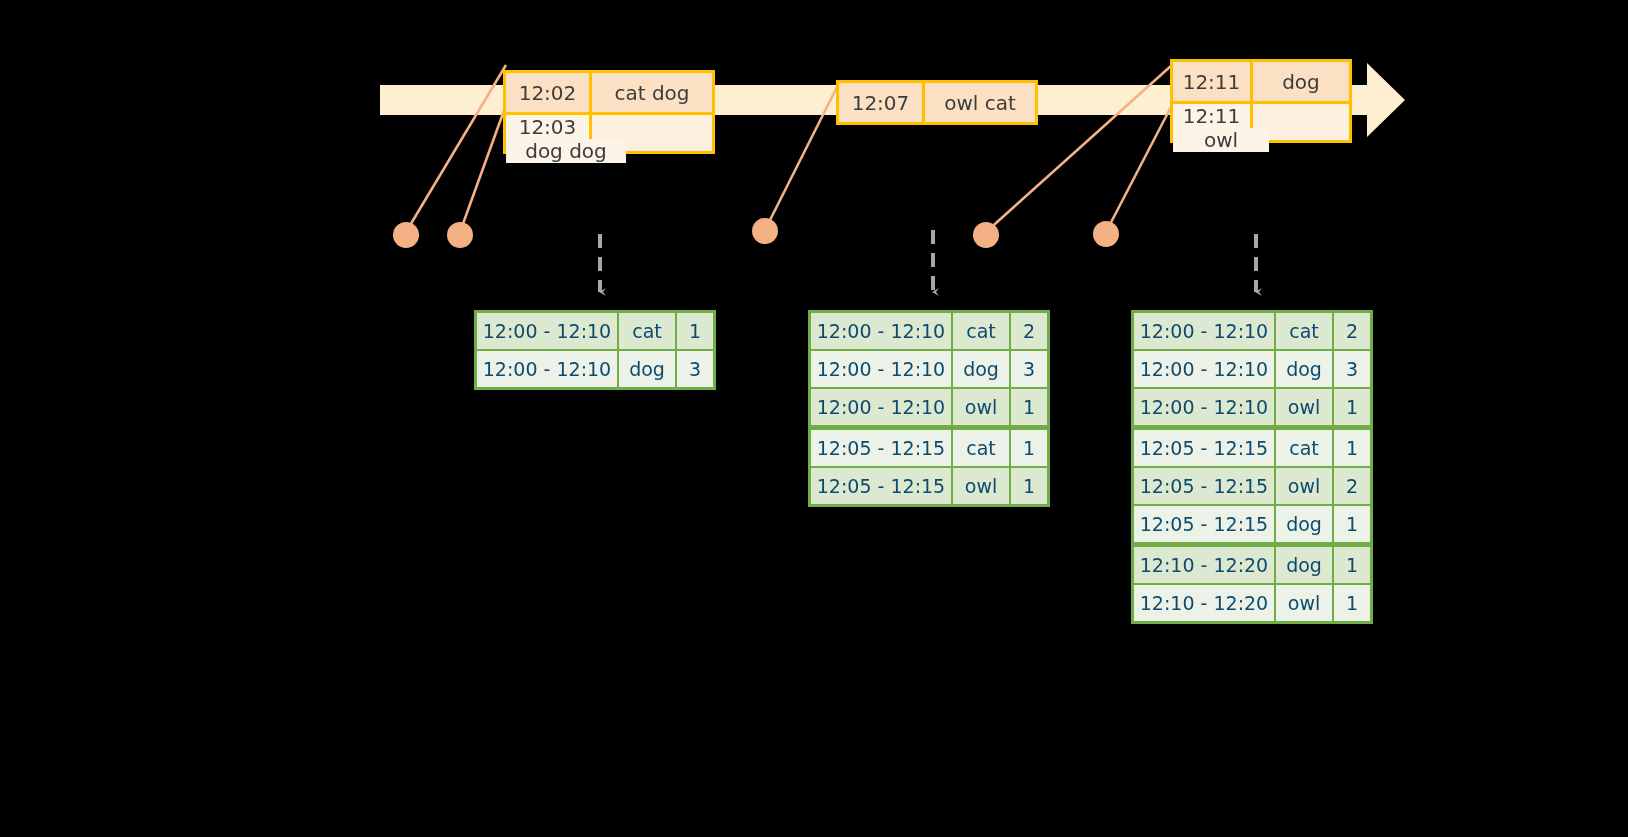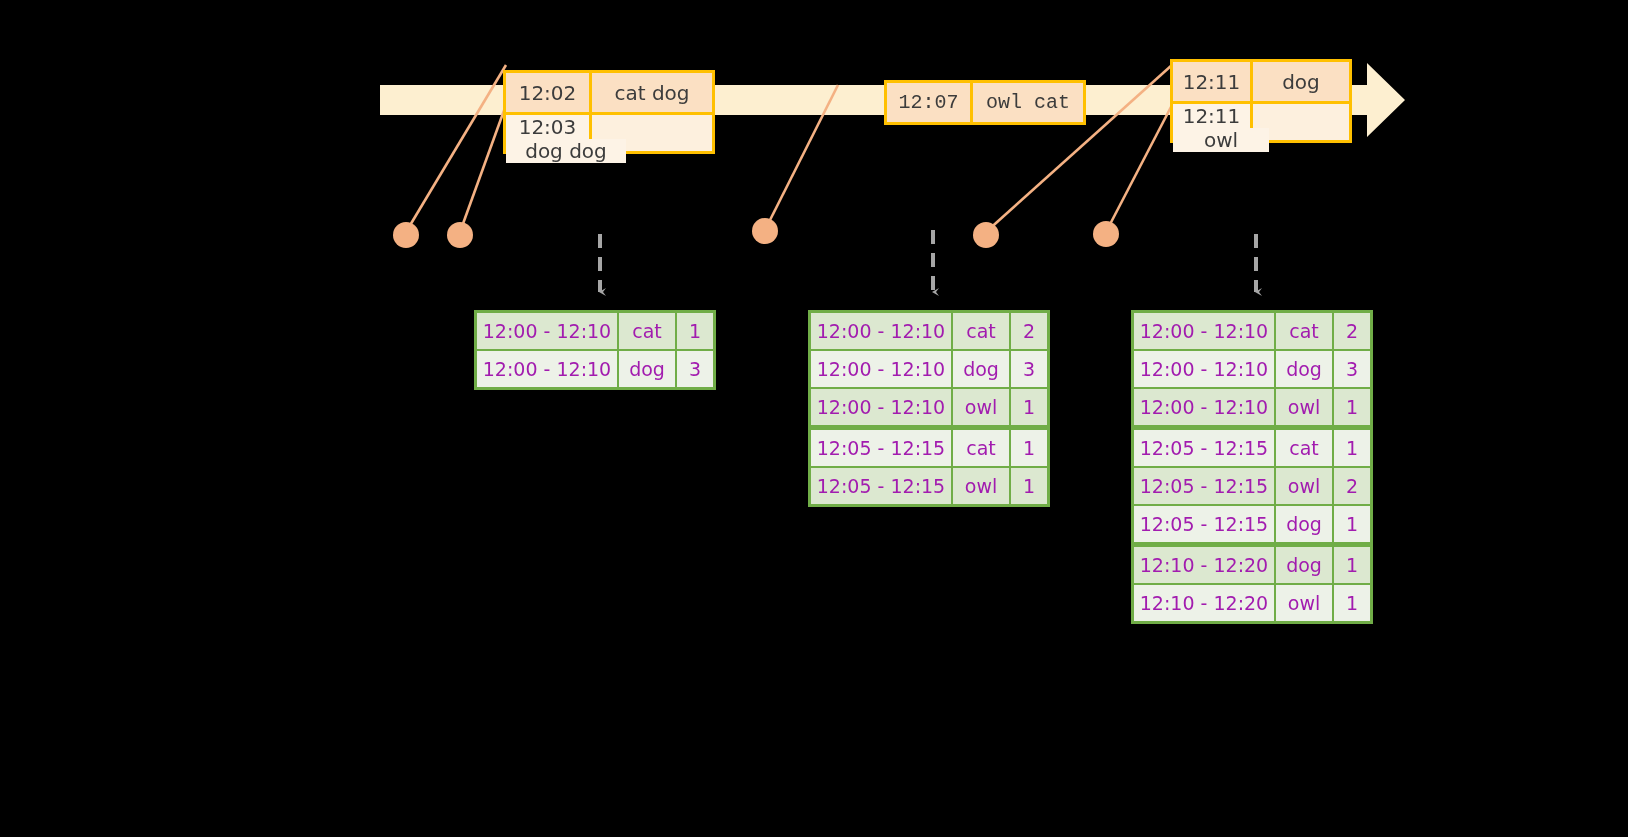--- a/index.html
+++ b/index.html
@@ -88,21 +88,21 @@
     gap: 2px;
     height: 36px;
   }
   .res-row.sep { margin-top: 3px; }
   .res-cell {
     box-sizing: border-box;
     display: flex;
     align-items: center;
     justify-content: center;
     font-size: 19px;
-    color: #a21caf;
+    color: #0c4a6e;
   }
   .res-row.a .res-cell { background: #DCE8D0; }
   .res-row.b .res-cell { background: #EDF2E8; }
   .c-window { width: 140px; }
   .c-word   { width: 56px; text-align: center; }
   .c-count  { width: 36px; }
 </style>
 </head>
 <body>
 
@@ -146,21 +146,21 @@
     <div class="event-row shade">
       <div class="event-time cell">12:02</div>
       <div class="event-words cell">cat dog</div>
     </div>
     <div class="event-row light">
       <div class="event-time cell">12:03</div>
       <div class="event-words cell">dog dog</div>
     </div>
   </div>
 
-  <div class="event-group g2" style="left:884px; top:80px;font-family:Liberation Mono, monospace;">
+  <div class="event-group g2" style="left:836px; top:80px;">
     <div class="event-row shade">
       <div class="event-time cell">12:07</div>
       <div class="event-words cell">owl cat</div>
     </div>
   </div>
 
   <div class="event-group g3" style="left:1170px; top:59px;">
     <div class="event-row shade">
       <div class="event-time cell">12:11</div>
       <div class="event-words cell">dog</div>

